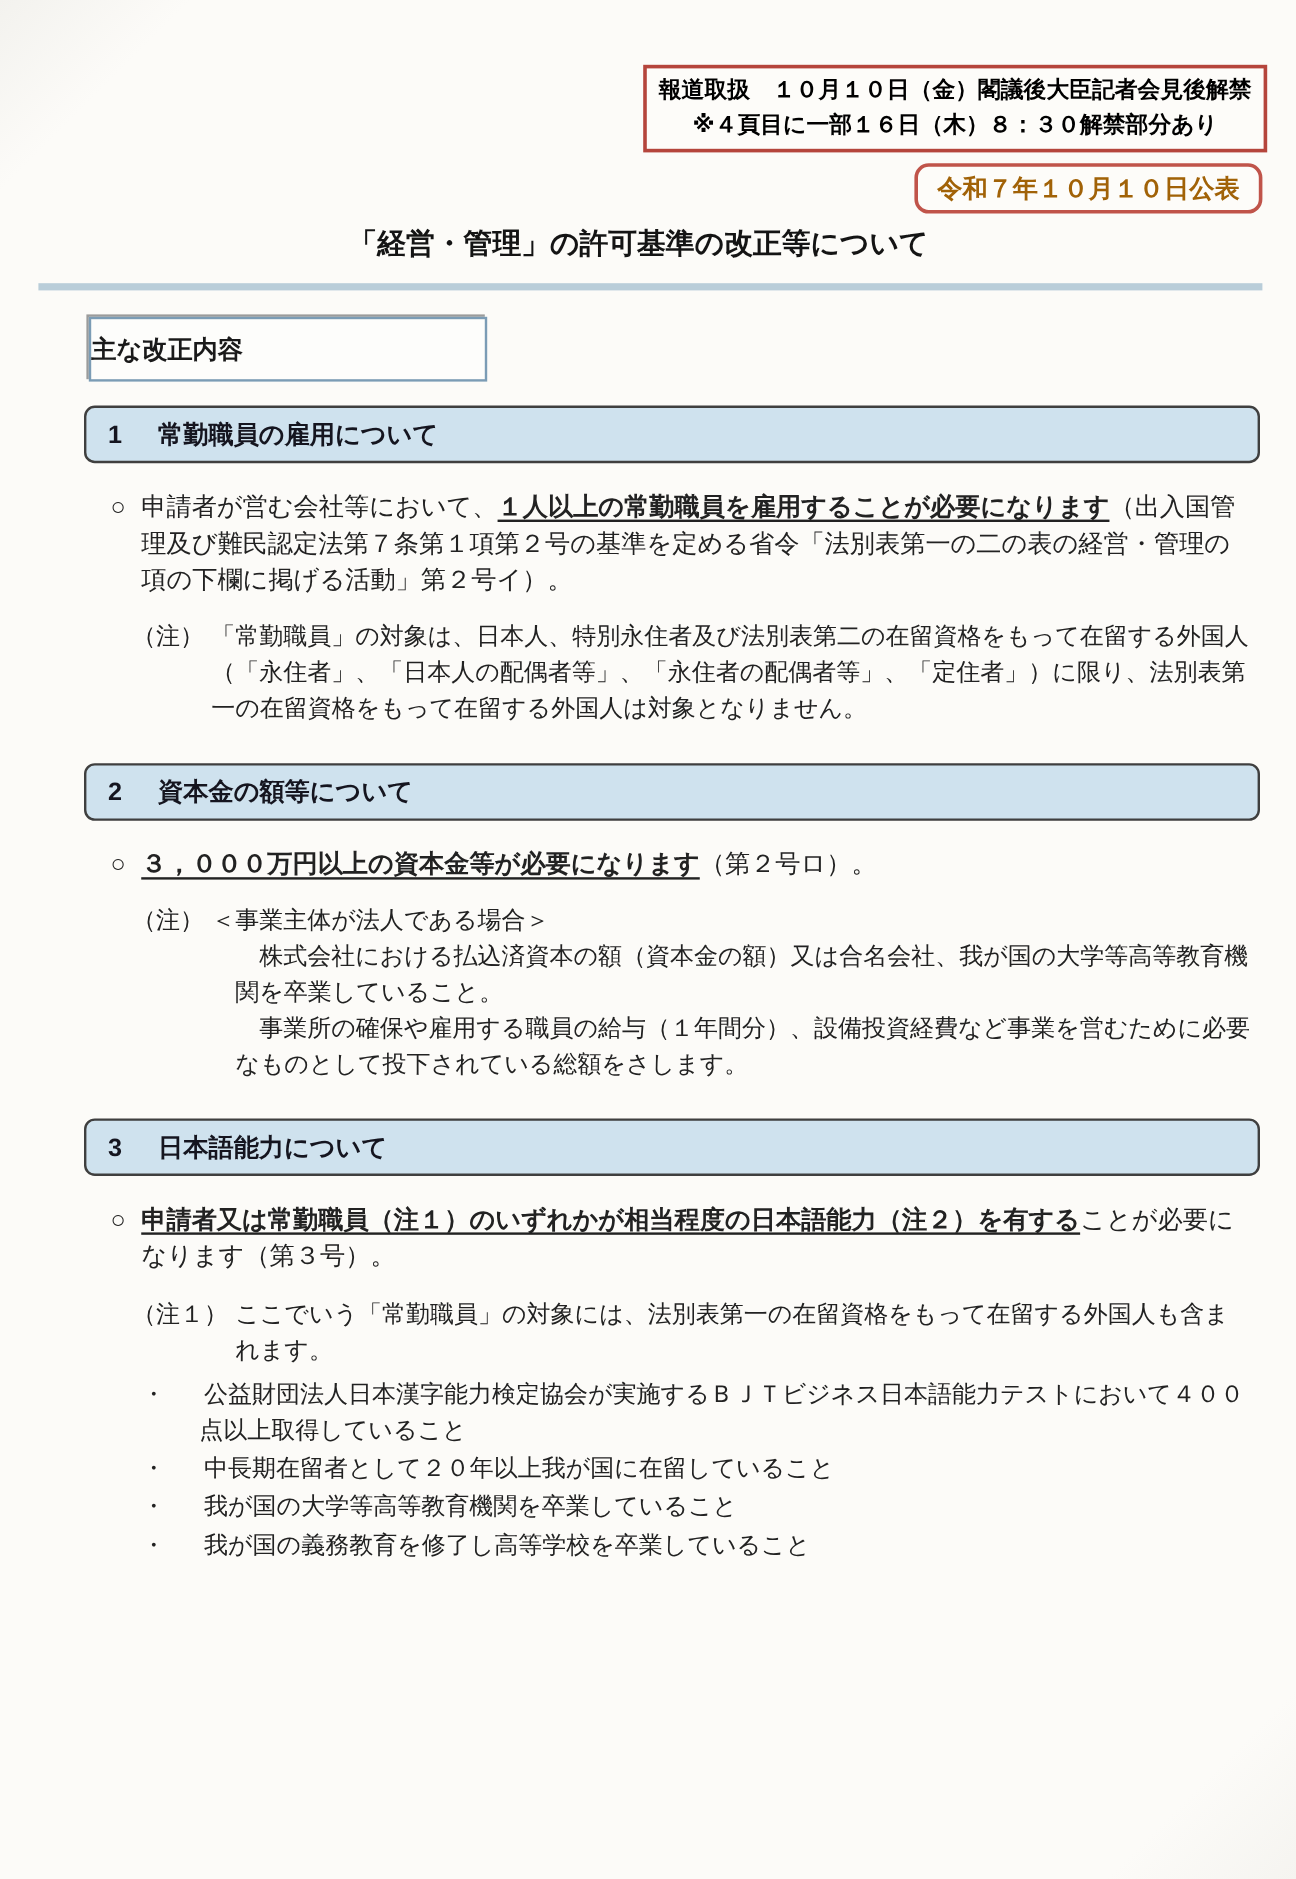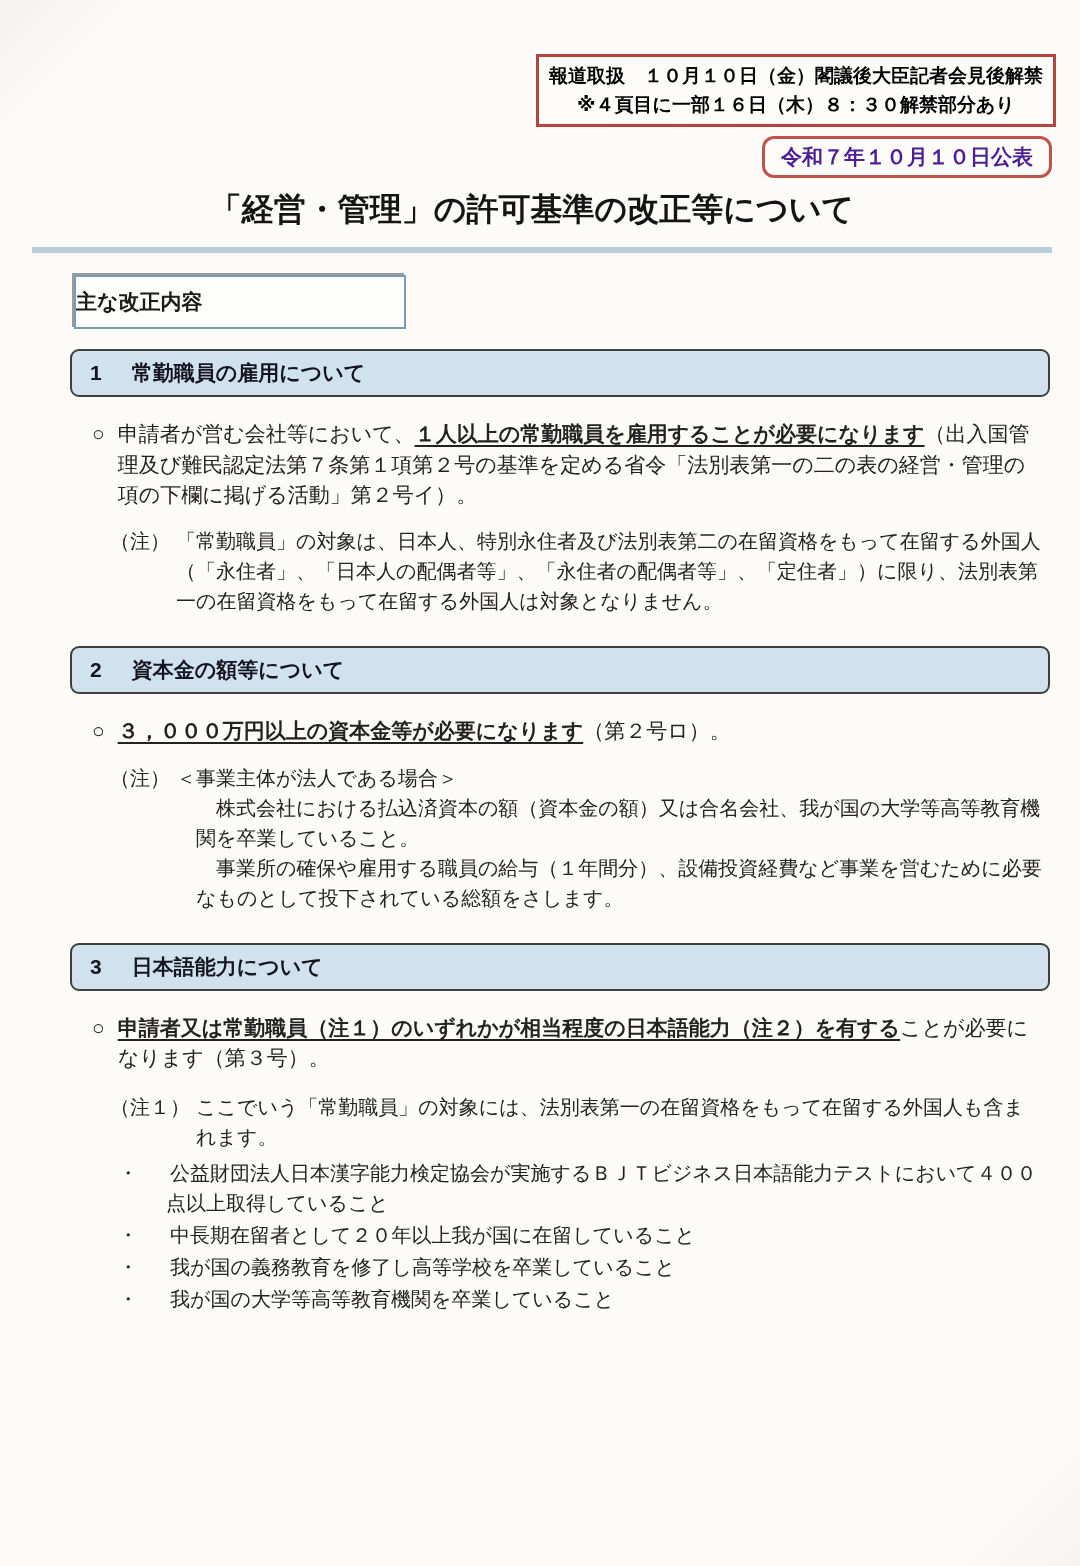--- a/index.html
+++ b/index.html
@@ -25,30 +25,30 @@
     font-size:19px;
     line-height:1.55;
     padding:4px 10px;
     text-align:center;
     background:#fdfcf9;
   }
   .pub-row{display:flex;justify-content:flex-end;padding-right:28px;margin-top:9px;}
   .pub-box{
     border:3px solid #c0544a;
     border-radius:12px;
-    color:#4c1d95;
+    color:#a16207;
     font-weight:bold;
     font-size:21px;
     padding:4px 16px;
     background:#fdfcf9;
   }
   
   .title{
     text-align:center;
-    font-size:32px;
+    font-size:24px;
     font-weight:bold;
     color:#141414;
     line-height:1.35;
     margin:10px 16px 0 0;
   }
   .title span{display:block;}
   .divider{
     height:6px;
     background:#b9cdd9;
     margin:16px 28px 22px 32px;
@@ -173,19 +173,19 @@
         <span class="marker">○</span>
         <span class="lead-text"><span></span><span class="emph">申請者又は常勤職員（注１）のいずれかが相当程度の日本語能力（注２）を有する</span><span>ことが必要になります（第３号）。</span></span>
       </div>
       <div class="note-row" style="margin-top:20px;font-family:Liberation Mono, monospace;">
         <span class="note-label">（注１）</span>
         <span class="note-text">ここでいう「常勤職員」の対象には、法別表第一の在留資格をもって在留する外国人も含まれます。</span>
       </div>
       <div class="bullets">
         <div class="bullet"><span class="dot">・</span><span>公益財団法人日本漢字能力検定協会が実施するＢＪＴビジネス日本語能力テストにおいて４００点以上取得していること</span></div>
         <div class="bullet"><span class="dot">・</span><span>中長期在留者として２０年以上我が国に在留していること</span></div>
+        <div class="bullet"><span class="dot">・</span><span>我が国の大学等高等教育機関を卒業していること</span></div>
         <div class="bullet"><span class="dot">・</span><span>我が国の義務教育を修了し高等学校を卒業していること</span></div>
-        <div class="bullet"><span class="dot">・</span><span>我が国の大学等高等教育機関を卒業していること</span></div>
       </div>
     </div>
   </section>
 
 </div>
 
 </body></html>

